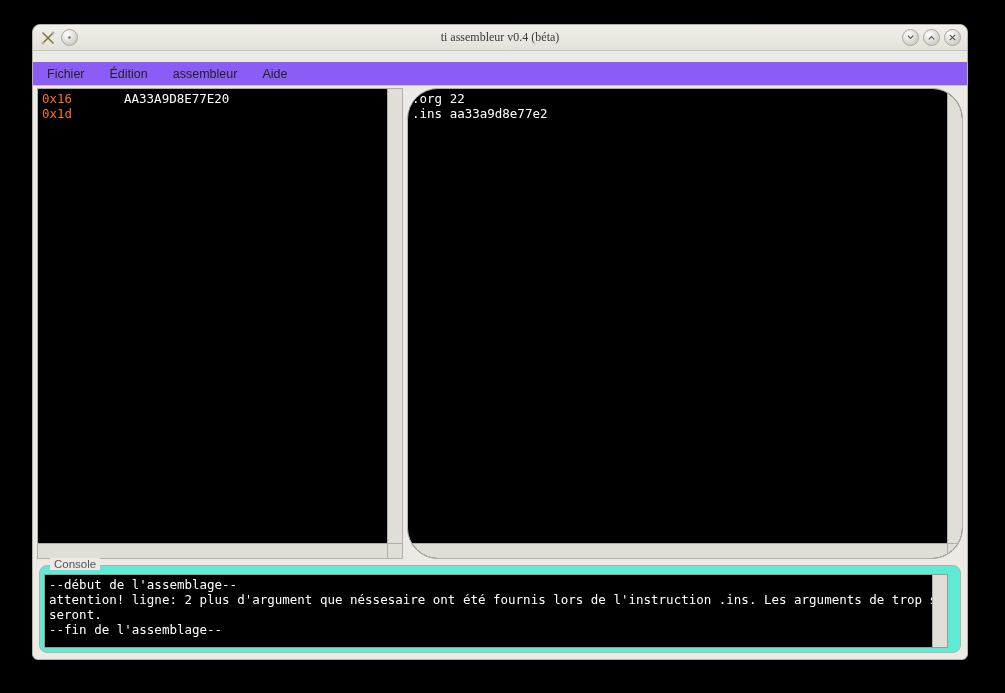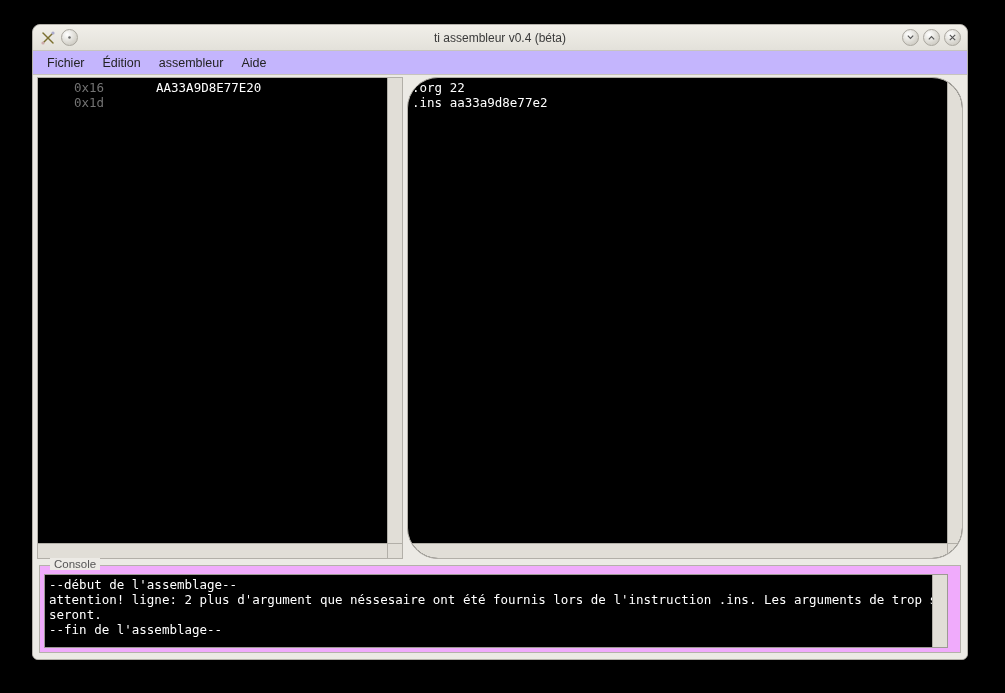--- a/index.html
+++ b/index.html
@@ -41,44 +41,46 @@
     position: relative;
   }
   .titlebar .left-icons { display:flex; gap:4px; align-items:center; }
   .titlebar .title {
     position:absolute;
     left:0; right:0;
     text-align:center;
     font-size:12px;
     color:#3a3a3a;
     pointer-events:none;
+    font-family:Liberation Serif, serif;
   }
   .titlebar .right-icons { margin-left:auto; display:flex; gap:4px; align-items:center; }
   .tb-btn {
     width:17px; height:17px;
     border-radius:50%;
     background: radial-gradient(circle at 35% 30%, #ffffff, #d9d7d0 60%, #c3c0b8);
     border:1px solid #a9a69e;
     display:flex; align-items:center; justify-content:center;
     font-size:9px; color:#6b6b6b;
   }
   .tb-btn svg { width:9px; height:9px; }
   .app-icon {
     width:18px; height:18px; display:flex; align-items:center; justify-content:center;
   }
   .menubar {
     height: 24px;
     display:flex;
     align-items:center;
-    gap: 2px;
+    gap: 9px;
     padding: 0 6px;
-    background: #c4b5fd;
+    background: #8b5cf6;
     border-bottom: 1px solid #c7c4bd;
     font-size: 12.5px;
     color:#222;
+    margin-top:11px;
   }
   .menubar .menu-item { padding: 2px 8px; cursor:default; }
   .workarea {
     flex:1;
     display:flex;
     gap:4px;
     padding: 2px 4px 2px 4px;
     background:#eceae5;
   }
   .pane {
@@ -113,31 +115,31 @@
     border-top:1px solid #b2afa8;
   }
   .code {
     font-family: "DejaVu Sans Mono","Courier New",monospace;
     font-size: 12.5px;
     line-height: 15px;
     color:#fff;
     padding: 2px 4px;
     white-space: pre;
   }
-  .addr { color:#737373; display:inline-block; width:82px;margin-left:32px; }
+  .addr { color:#f97316; display:inline-block; width:82px; }
   .bottom-wrap {
     padding: 4px 6px 6px 6px;
     background:#eceae5;
   }
   .console-frame {
     border:1px solid #b4b1aa;
-    border-radius:0;
+    border-radius:8px;
     position:relative;
     padding: 8px 12px 4px 4px;
-    background:#f0abfc;
+    background:#5eead4;
   }
   .console-caption {
     position:absolute;
     top:-8px; left:10px;
     background:#eceae5;
     padding: 0 4px;
     font-size:11.5px;
     color:#555;
   }
   .console {

